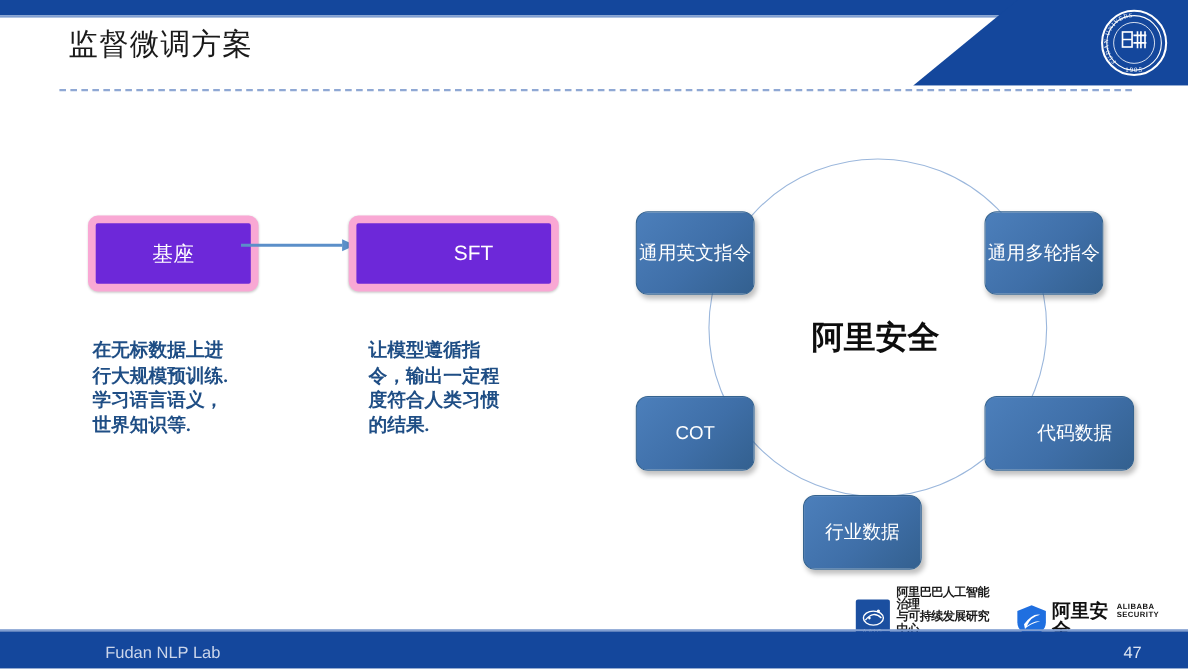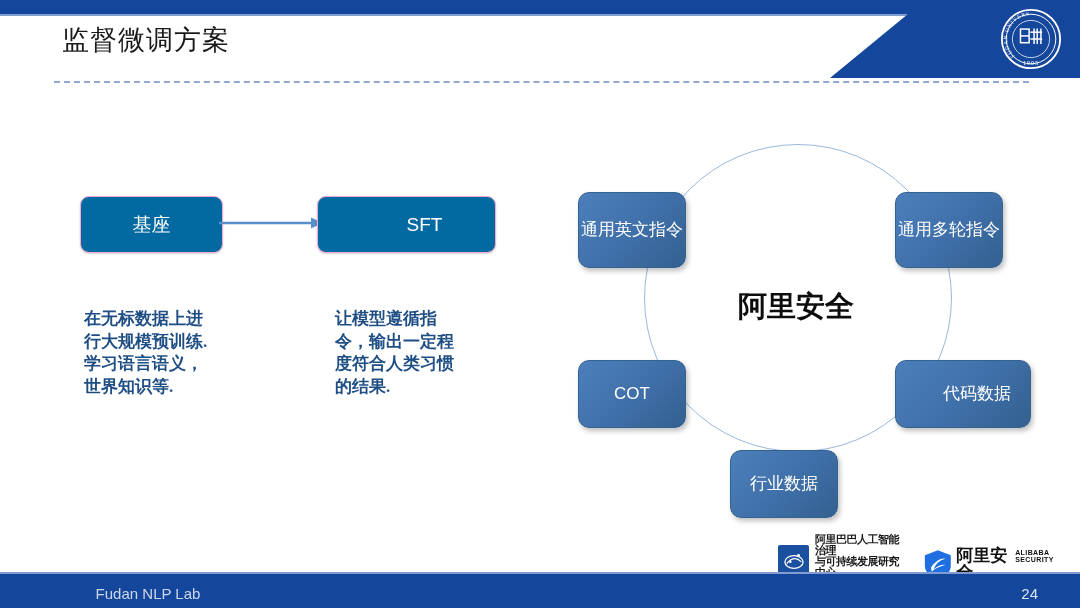--- a/index.html
+++ b/index.html
@@ -34,21 +34,21 @@
     white-space:nowrap;
   }
   .title-rule{
     position:absolute;left:54px;top:81px;width:975px;height:0;
     border-top:2px dashed #8fa8d4;
   }
 
   
   .flow-box{
     position:absolute;border-radius:9px;
-    background:#0369a1;border:1px solid #f9a8d4;
+    background:#6d28d9;border:7px solid #f9a8d4;
     color:#ffffff;display:flex;align-items:center;justify-content:center;
     font-size:19px;box-shadow:0 1px 2px rgba(0,0,0,.18);
   }
   #box-base{left:80px;top:196px;width:141px;height:55px;}
   #box-sft{left:317px;top:196px;width:141px;height:55px;padding-left:36px;}
 
   .flow-arrow{position:absolute;left:219px;top:214px;width:104px;height:18px;}
 
   .caption{
     position:absolute;color:#1f4e85;font-size:17px;line-height:1.33;
@@ -196,15 +196,15 @@
         <div class="sec-cn">阿里安全</div>
         <div class="sec-en">ALIBABA SECURITY</div>
       </div>
     </div>
 
   </div>
 
   <div class="footer-rule"></div>
   <div class="footer-bar"></div>
   <div class="footer-text">Fudan NLP Lab</div>
-  <div class="page-num">24</div>
+  <div class="page-num">47</div>
 
 </div>
 
 </body></html>

